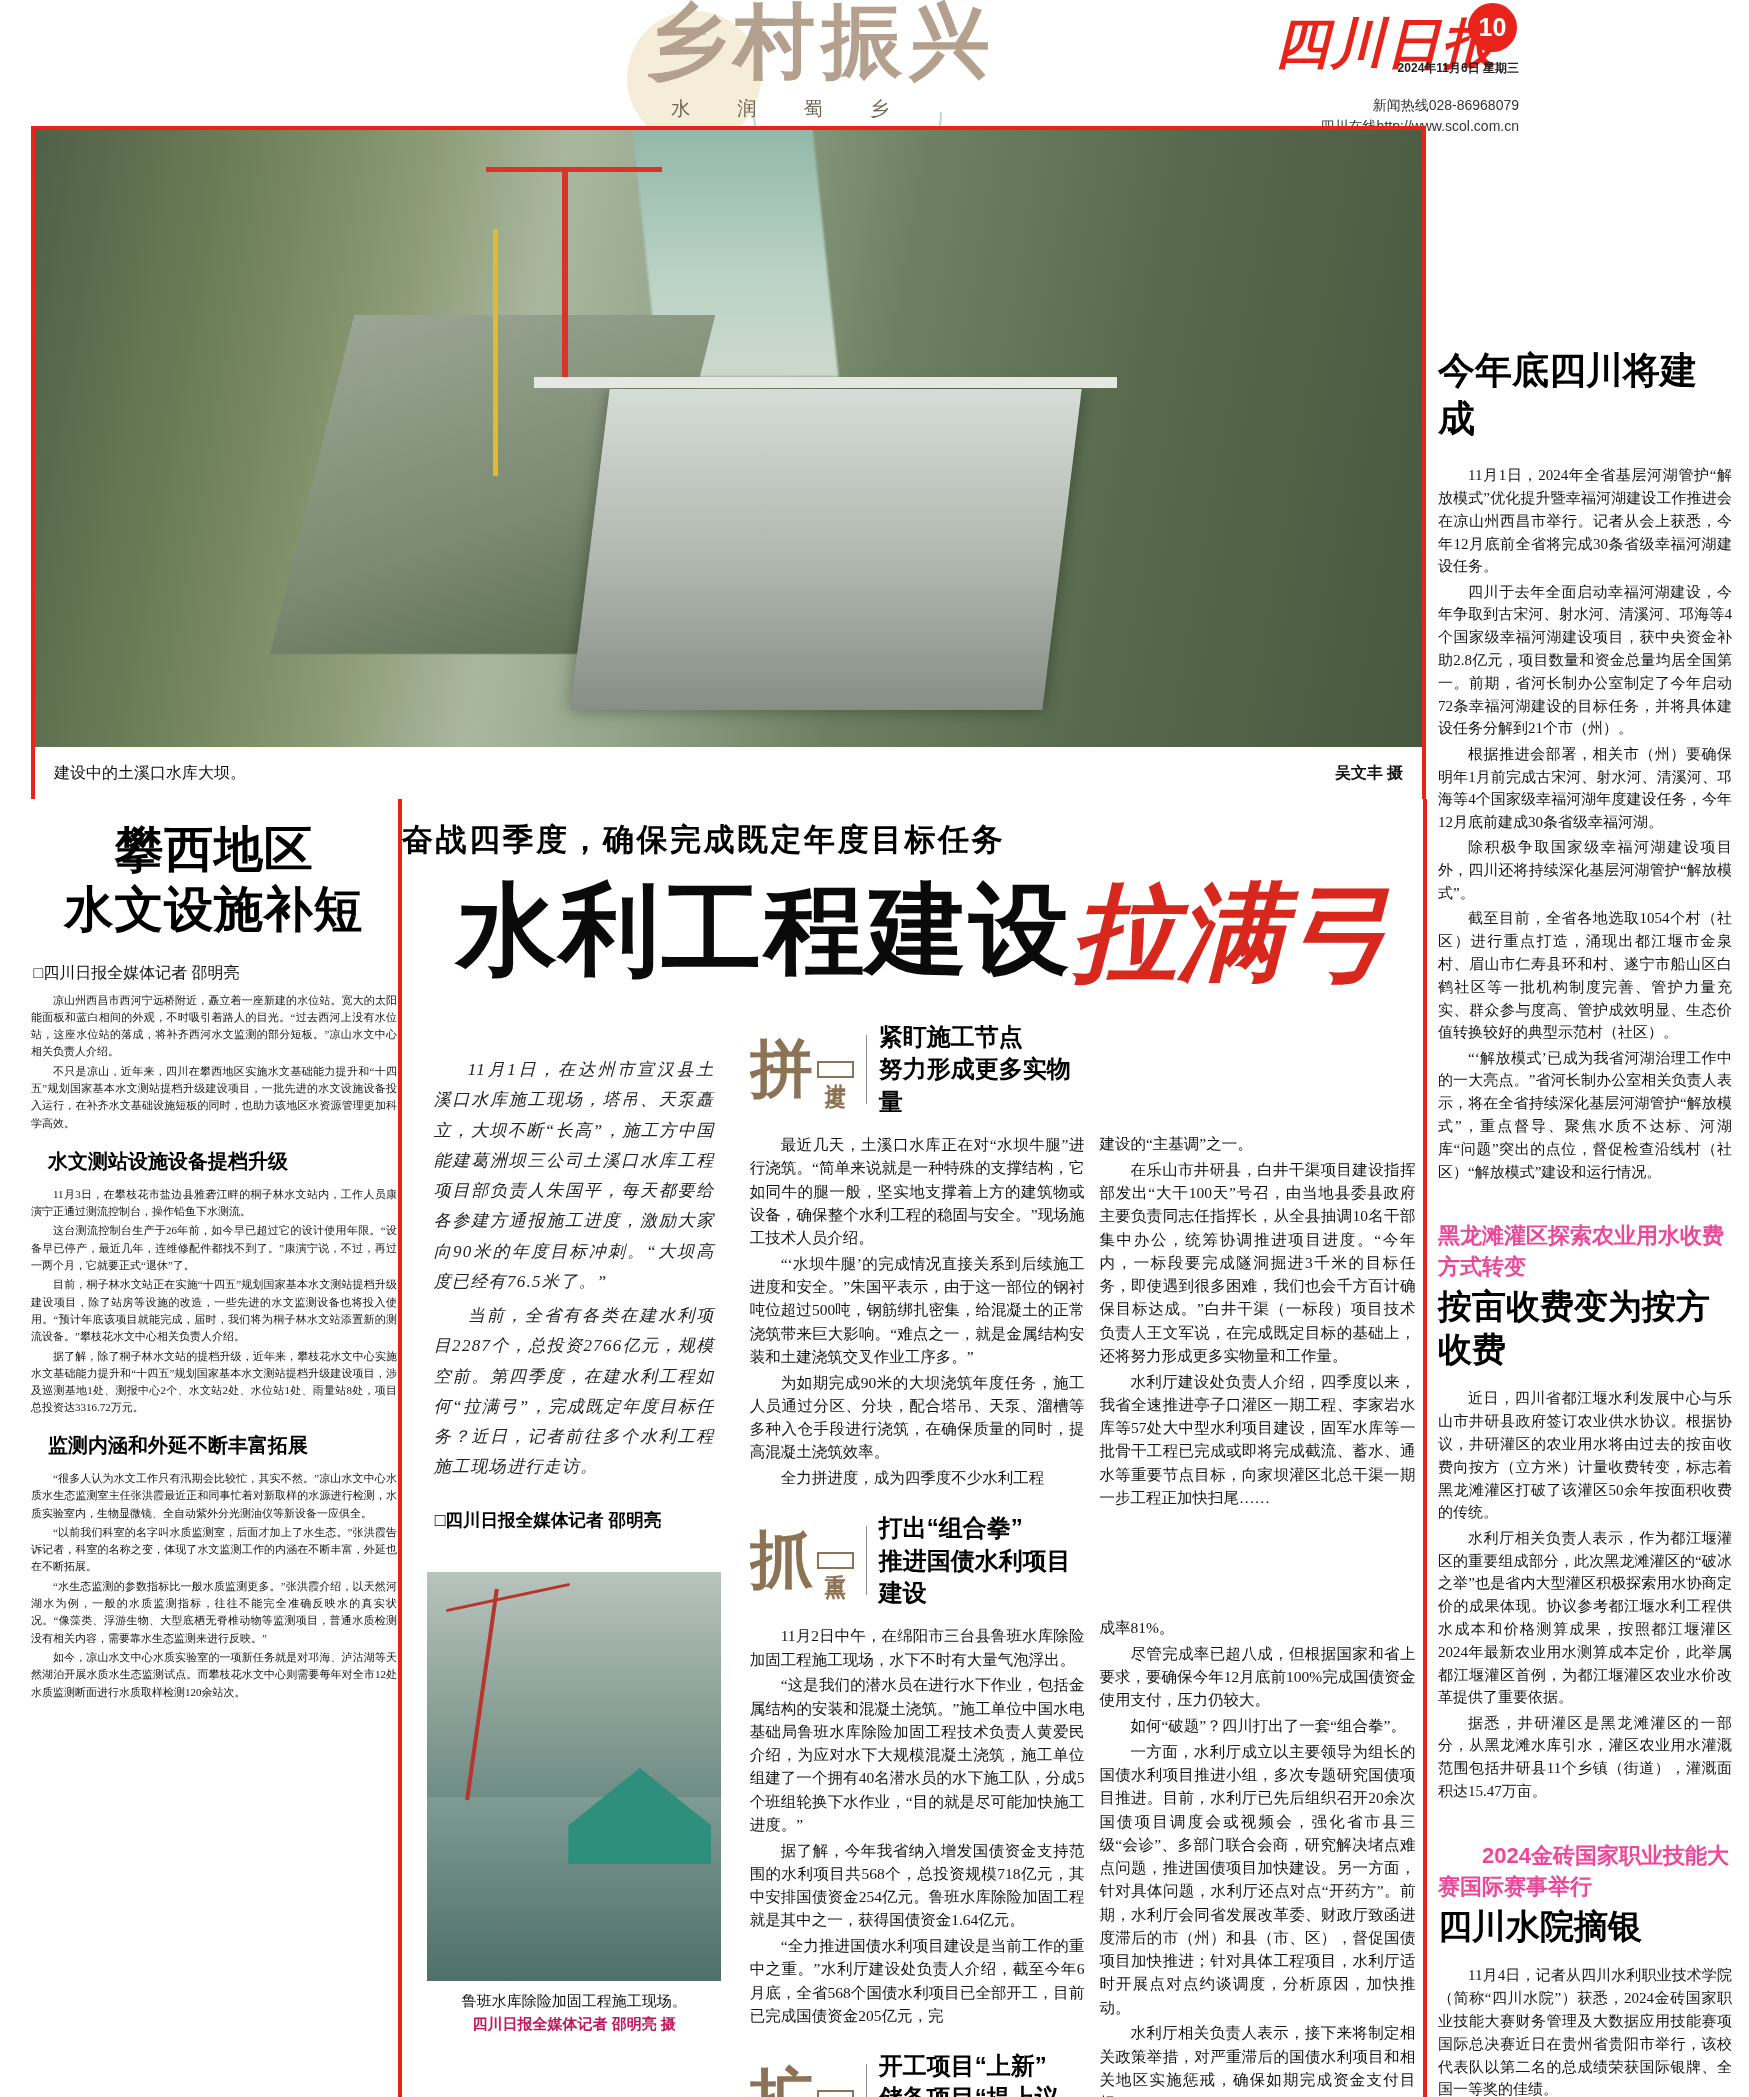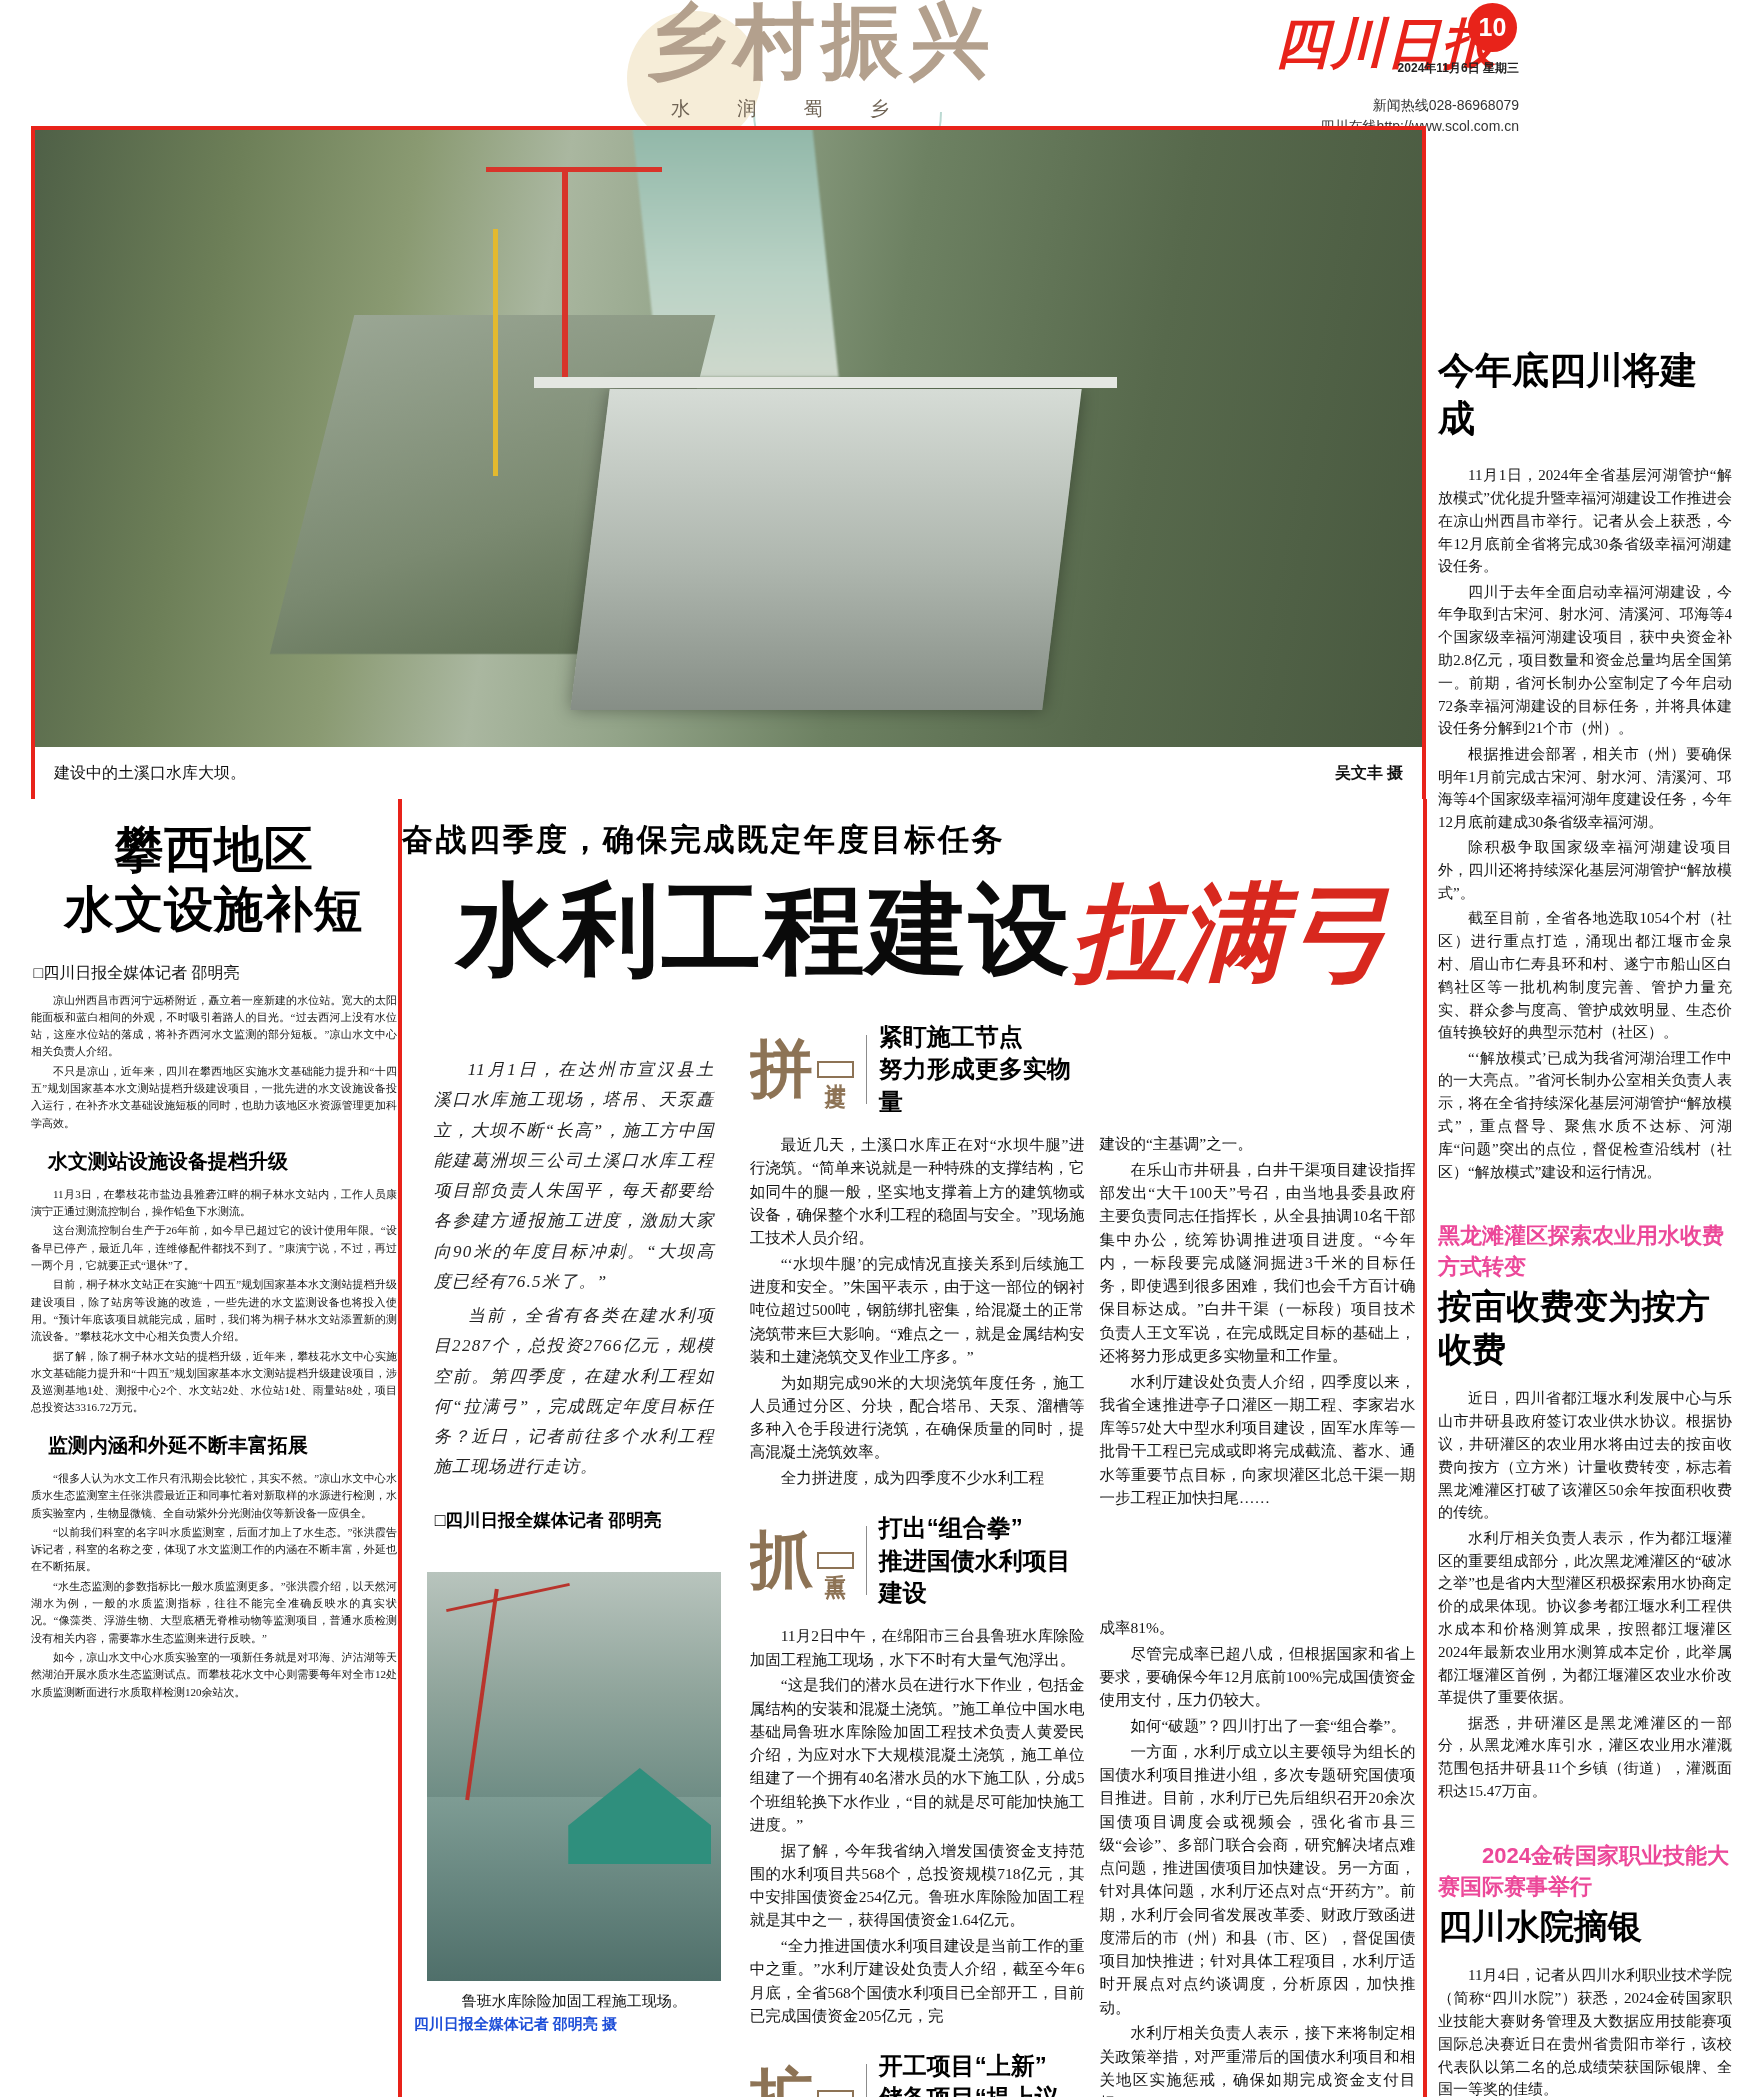--- a/index.html
+++ b/index.html
@@ -71,21 +71,21 @@
   .feat-byline{font-family:"Liberation Sans",sans-serif;font-weight:bold;font-size:17.6px;margin:25px 0 0 21px;color:#000;}
   .sub-photo{position:relative;margin:40px auto 0 auto;width:294px;height:409px;overflow:hidden;
      background:linear-gradient(180deg,#b8c4bd 0%,#8fa49b 30%,#6f8d85 55%,#577a74 100%);}
   .sub-photo .water{position:absolute;left:0;top:55%;width:100%;height:45%;
      background:linear-gradient(180deg,#7e9c94,#4f6f6a);}
   .sub-photo .tent{position:absolute;left:48%;top:48%;width:143px;height:96px;background:#2f8f7d;
      clip-path:polygon(50% 0,100% 60%,100% 100%,0 100%,0 60%);}
   .sub-photo .crane{position:absolute;left:18%;top:4%;width:4.2px;height:52%;background:#b8342c;transform:rotate(8deg);}
   .sub-photo .boom{position:absolute;left:6%;top:6%;width:126px;height:3.4px;background:#b8342c;transform:rotate(-12deg);}
   .sub-caption{font-size:15px;text-align:center;margin-top:11.7px;color:#111;}
-  .sub-caption2{font-size:15px;text-align:left;margin-top:3.4px;color:#1d4ed8;font-weight:bold;
+  .sub-caption2{font-size:15px;text-align:center;margin-top:3.4px;color:#be185d;font-weight:bold;
                 font-family:"Liberation Sans",sans-serif;}
   .section{margin-bottom:22.7px;}
   .sec-head{display:flex;align-items:center;margin-bottom:15px;}
   .marker-char{font-size:63px;font-weight:bold;color:#8d7355;font-family:"Liberation Serif",serif;line-height:1;}
   .marker-box{writing-mode:vertical-rl;font-size:21px;font-weight:bold;color:#8d7355;border:2.1px solid #8d7355;
               padding:4.2px 2.5px;margin:0 10px 0 4.2px;letter-spacing:2.5px;font-family:"Liberation Sans",sans-serif;}
   .sec-divider{width:1.7px;height:69px;background:#8c8c8c;margin:0 11.7px 0 1.7px;}
   .sec-title{font-family:"Liberation Sans",sans-serif;font-weight:bold;font-size:24px;line-height:1.35;color:#000;}
   .colB .para,.colC .para{font-size:15.5px;line-height:1.5;}
   .cgroup1{margin-top:111px;}

